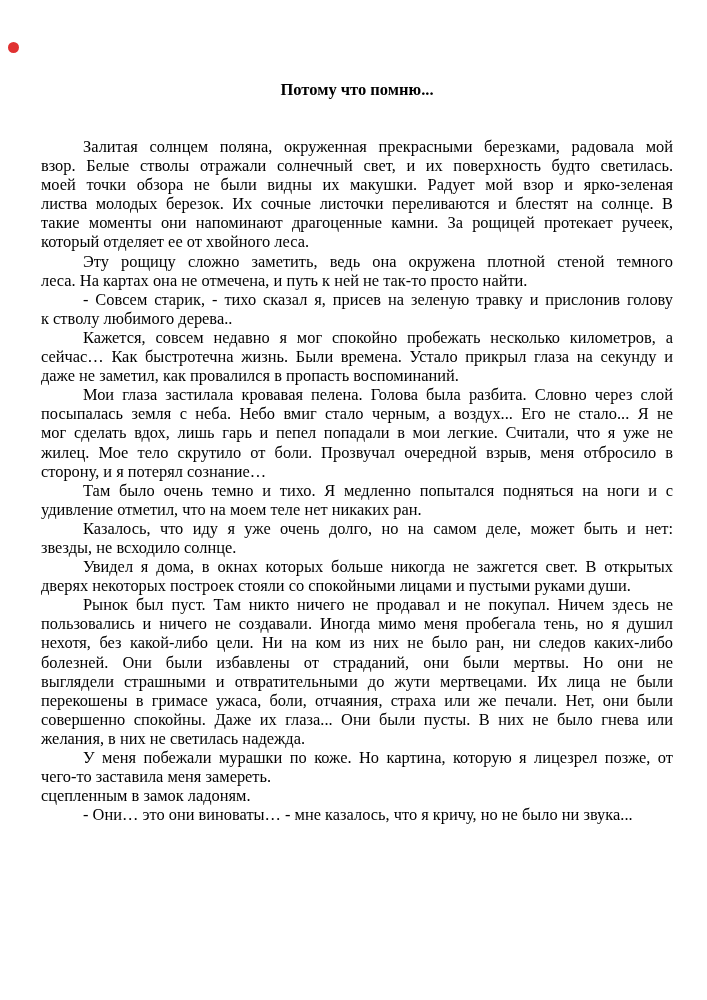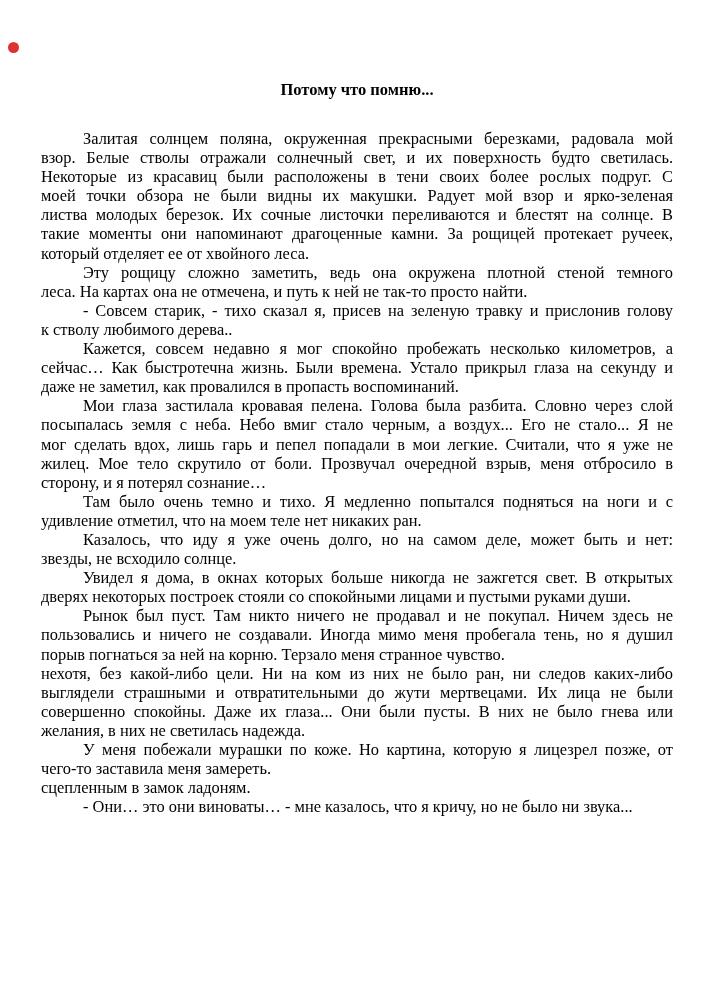--- a/index.html
+++ b/index.html
@@ -31,21 +31,21 @@
     left: 41px;
     width: 632px;
     text-align: center;
     font-weight: bold;
     font-size: 16.5px;
     line-height: 19.1px;
     white-space: nowrap;
   }
   .doc-body {
     position: absolute;
-    top: 93px;
+    top: 101px;
     left: 41px;
     width: 632px;
     font-size: 16.4px;
     line-height: 19.1px;
   }
   .line {
     text-align: justify;
     text-align-last: justify;
     white-space: nowrap;
     height: 19.1px;
@@ -59,21 +59,20 @@
 </style>
 </head>
 <body>
 
 <div class="page">
   <div class="cursor-dot" style="background: rgb(224, 49, 49);"></div>
   <div class="doc-title">Потому что помню...</div>
   <div class="doc-body">
       <div class="line para-start">Залитая солнцем поляна, окруженная прекрасными березками, радовала мой</div>
       <div class="line">взор. Белые стволы отражали солнечный свет, и их поверхность будто светилась.</div>
-      <div class="line">Некоторые из красавиц были расположены в тени своих более рослых подруг. С</div>
       <div class="line">моей точки обзора не были видны их макушки. Радует мой взор и ярко-зеленая</div>
       <div class="line">листва молодых березок. Их сочные листочки переливаются и блестят на солнце. В</div>
       <div class="line">такие моменты они напоминают драгоценные камни. За рощицей протекает ручеек,</div>
       <div class="line para-end">который отделяет ее от хвойного леса.</div>
       <div class="line para-start">Эту рощицу сложно заметить, ведь она окружена плотной стеной темного</div>
       <div class="line para-end">леса. На картах она не отмечена, и путь к ней не так-то просто найти.</div>
       <div class="line para-start">- Совсем старик, - тихо сказал я, присев на зеленую травку и прислонив голову</div>
       <div class="line para-end">к стволу любимого дерева..</div>
       <div class="line para-start">Кажется, совсем недавно я мог спокойно пробежать несколько километров, а</div>
       <div class="line">сейчас… Как быстротечна жизнь. Были времена. Устало прикрыл глаза на секунду и</div>
@@ -84,23 +83,24 @@
       <div class="line">жилец. Мое тело скрутило от боли. Прозвучал очередной взрыв, меня отбросило в</div>
       <div class="line para-end">сторону, и я потерял сознание…</div>
       <div class="line para-start">Там было очень темно и тихо. Я медленно попытался подняться на ноги и с</div>
       <div class="line para-end">удивление отметил, что на моем теле нет никаких ран.</div>
       <div class="line para-start">Казалось, что иду я уже очень долго, но на самом деле, может быть и нет:</div>
       <div class="line para-end">звезды, не всходило солнце.</div>
       <div class="line para-start">Увидел я дома, в окнах которых больше никогда не зажгется свет. В открытых</div>
       <div class="line para-end">дверях некоторых построек стояли со спокойными лицами и пустыми руками души.</div>
       <div class="line para-start">Рынок был пуст. Там никто ничего не продавал и не покупал. Ничем здесь не</div>
       <div class="line">пользовались и ничего не создавали. Иногда мимо меня пробегала тень, но я душил</div>
-      <div class="line para-end">порыв погнаться за ней на корню. Терзало меня странное чувство.</div>
       <div class="line">нехотя, без какой-либо цели. Ни на ком из них не было ран, ни следов каких-либо</div>
+      <div class="line">болезней. Они были избавлены от страданий, они были мертвы. Но они не</div>
       <div class="line">выглядели страшными и отвратительными до жути мертвецами. Их лица не были</div>
+      <div class="line">перекошены в гримасе ужаса, боли, отчаяния, страха или же печали. Нет, они были</div>
       <div class="line">совершенно спокойны. Даже их глаза... Они были пусты. В них не было гнева или</div>
       <div class="line para-end">желания, в них не светилась надежда.</div>
       <div class="line para-start">У меня побежали мурашки по коже. Но картина, которую я лицезрел позже, от</div>
       <div class="line para-end">чего-то заставила меня замереть.</div>
       <div class="line para-end">сцепленным в замок ладоням.</div>
       <div class="line para-start para-end">- Они… это они виноваты… - мне казалось, что я кричу, но не было ни звука...</div>
     </div>
 </div>
 
 </body></html>

